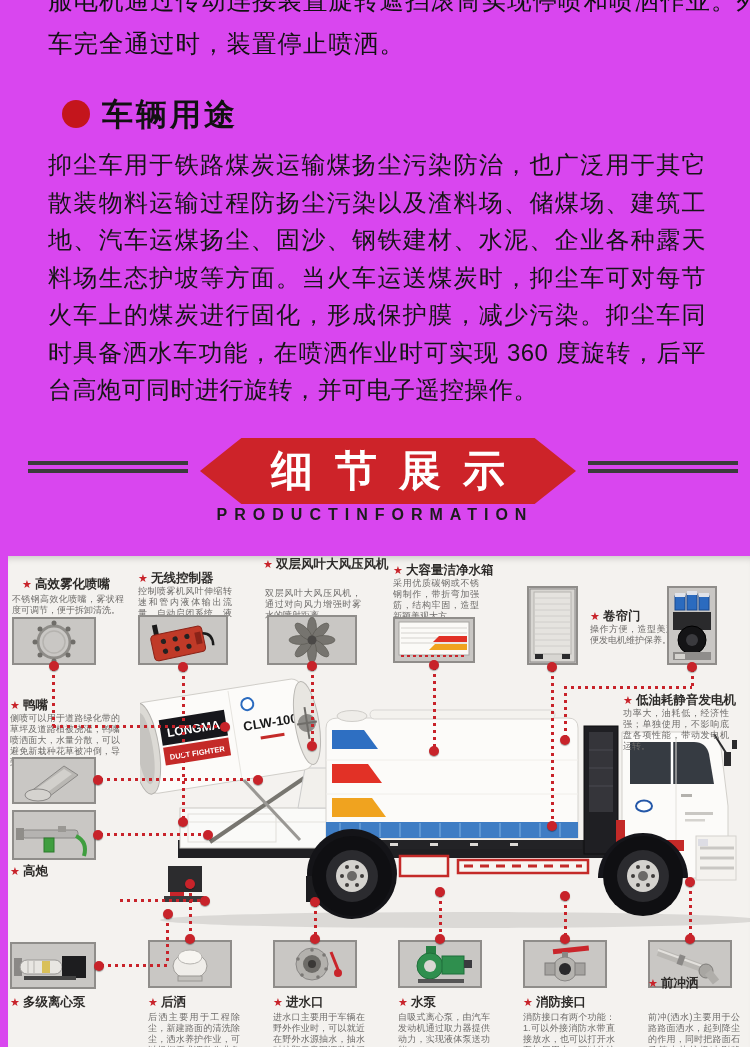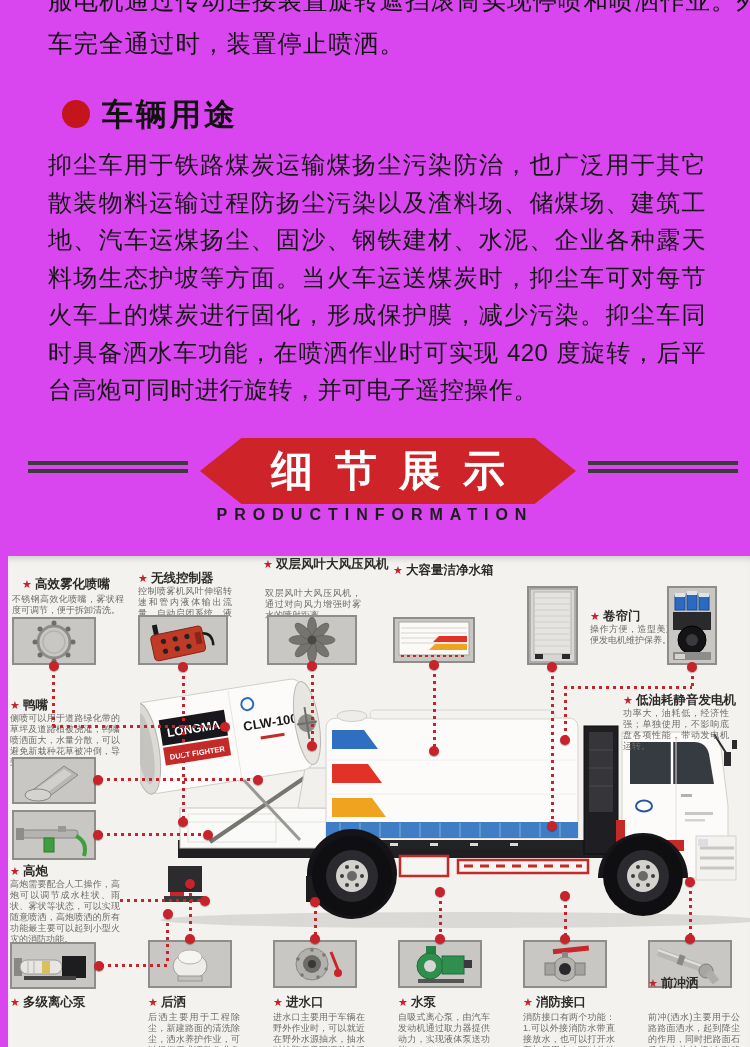--- a/index.html
+++ b/index.html
@@ -39,21 +39,21 @@
 <body>
 
 <div id="page">
 
   <div class="introline" style="top:-16px">服电机通过传动连接装置旋转遮挡滚筒实现停喷和喷洒作业。列</div>
   <div class="introline" style="top:27px">车完全通过时，装置停止喷洒。</div>
 
   <div class="h-dot" style="left:62px;top:100px"></div>
   <div class="h-title" style="left:102px;top:94px">车辆用途</div>
 
-  <div class="body-para">抑尘车用于铁路煤炭运输煤扬尘污染防治，也广泛用于其它散装物料运输过程防扬尘污染以及渣料场、储煤场、建筑工地、汽车运煤扬尘、固沙、钢铁建材、水泥、企业各种露天料场生态护坡等方面。当火车运送煤炭时，抑尘车可对每节火车上的煤炭进行固化，形成保护膜，减少污染。抑尘车同时具备洒水车功能，在喷洒作业时可实现 420 度旋转，后平台高炮可同时进行旋转，并可电子遥控操作。</div>
+  <div class="body-para">抑尘车用于铁路煤炭运输煤扬尘污染防治，也广泛用于其它散装物料运输过程防扬尘污染以及渣料场、储煤场、建筑工地、汽车运煤扬尘、固沙、钢铁建材、水泥、企业各种露天料场生态护坡等方面。当火车运送煤炭时，抑尘车可对每节火车上的煤炭进行固化，形成保护膜，减少污染。抑尘车同时具备洒水车功能，在喷洒作业时可实现 360 度旋转，后平台高炮可同时进行旋转，并可电子遥控操作。</div>
 
   <div class="dline" style="left:28px;top:461px;width:160px"></div>
   <div class="dline" style="left:28px;top:469px;width:160px"></div>
   <div class="dline" style="left:588px;top:461px;width:150px"></div>
   <div class="dline" style="left:588px;top:469px;width:150px"></div>
   <div class="hexa">
     <span>细节展示</span>
   </div>
   <div class="subt">PRODUCTINFORMATION</div>
 
@@ -279,20 +279,21 @@
           <ellipse cx="43" cy="11" rx="4.5" ry="11" transform="rotate(180 43 23)"></ellipse>
           <ellipse cx="43" cy="11" rx="4.5" ry="11" transform="rotate(225 43 23)"></ellipse>
           <ellipse cx="43" cy="11" rx="4.5" ry="11" transform="rotate(270 43 23)"></ellipse>
           <ellipse cx="43" cy="11" rx="4.5" ry="11" transform="rotate(315 43 23)"></ellipse>
         </g>
         <circle cx="43" cy="23" r="4.5" fill="#4a4846"></circle>
       </svg>
     </div>
 
     <div class="pl" style="left:385px;top:6px"><span class="star">★</span><span>大容量洁净水箱</span></div>
+    <div class="pd" style="left:385px;top:22px;width:86px">采用优质碳钢或不锈钢制作，带折弯加强筋，结构牢固，造型新颖美观大方。</div>
     <div class="pb" style="left:385px;top:61px;width:82px;height:46px">
       <svg width="78" height="42" viewBox="0 0 78 42">
         <rect x="4" y="3" width="70" height="33" fill="#fbfaf7" stroke="#a8a6a2"></rect>
         <line x1="6" y1="9" x2="72" y2="9" stroke="#d5d3cf"></line>
           <line x1="6" y1="14" x2="72" y2="14" stroke="#d5d3cf"></line>
         <line x1="6" y1="19" x2="72" y2="19" stroke="#d5d3cf"></line>
           <line x1="6" y1="24" x2="72" y2="24" stroke="#d5d3cf"></line>
         <polygon points="44,17 72,17 72,23 38,23" fill="#e23126"></polygon>
         <polygon points="40,25 72,25 72,31 34,31" fill="#f0a31f"></polygon>
         <line x1="6" y1="37" x2="72" y2="37" stroke="#c9252b" stroke-width="2" stroke-dasharray="3,3"></line>
@@ -350,21 +351,20 @@
       <svg width="80" height="46" viewBox="0 0 80 46">
         <rect x="8" y="18" width="56" height="8" rx="3" fill="#b5b3b1" stroke="#8a8886"></rect>
         <rect x="2" y="16" width="8" height="12" fill="#8f8d89"></rect>
         <rect x="30" y="26" width="10" height="14" fill="#3f9e3f" stroke="#2d7a2d"></rect>
         <path d="M62,24 q12,6 8,20" fill="none" stroke="#3f9e3f" stroke-width="4"></path>
         <rect x="44" y="14" width="8" height="6" fill="#9a9894"></rect>
       </svg>
     </div>
 
     <div class="pl" style="left:2px;top:307px"><span class="star">★</span><span>高炮</span></div>
-    <div class="pd" style="left:2px;top:323px;width:110px">高炮需要配合人工操作，高炮可以调节成水柱状、雨状、雾状等状态，可以实现随意喷洒，高炮喷洒的所有功能最主要可以起到小型火灾的消防功能。</div>
 
     <div class="pb" style="left:2px;top:386px;width:86px;height:47px">
       <svg width="82" height="43" viewBox="0 0 82 43">
         <rect x="2" y="14" width="8" height="18" fill="#8a8886"></rect>
         <rect x="8" y="16" width="42" height="14" rx="7" fill="#e8e6e2" stroke="#9a9896"></rect>
         <rect x="30" y="17" width="8" height="12" fill="#d9c05a"></rect>
         <rect x="50" y="12" width="24" height="22" fill="#1d1d1f"></rect>
         <rect x="12" y="32" width="52" height="4" fill="#444"></rect>
         <line x1="16" y1="17" x2="16" y2="29" stroke="#b5b3af"></line>
           <line x1="22" y1="17" x2="22" y2="29" stroke="#b5b3af"></line>

